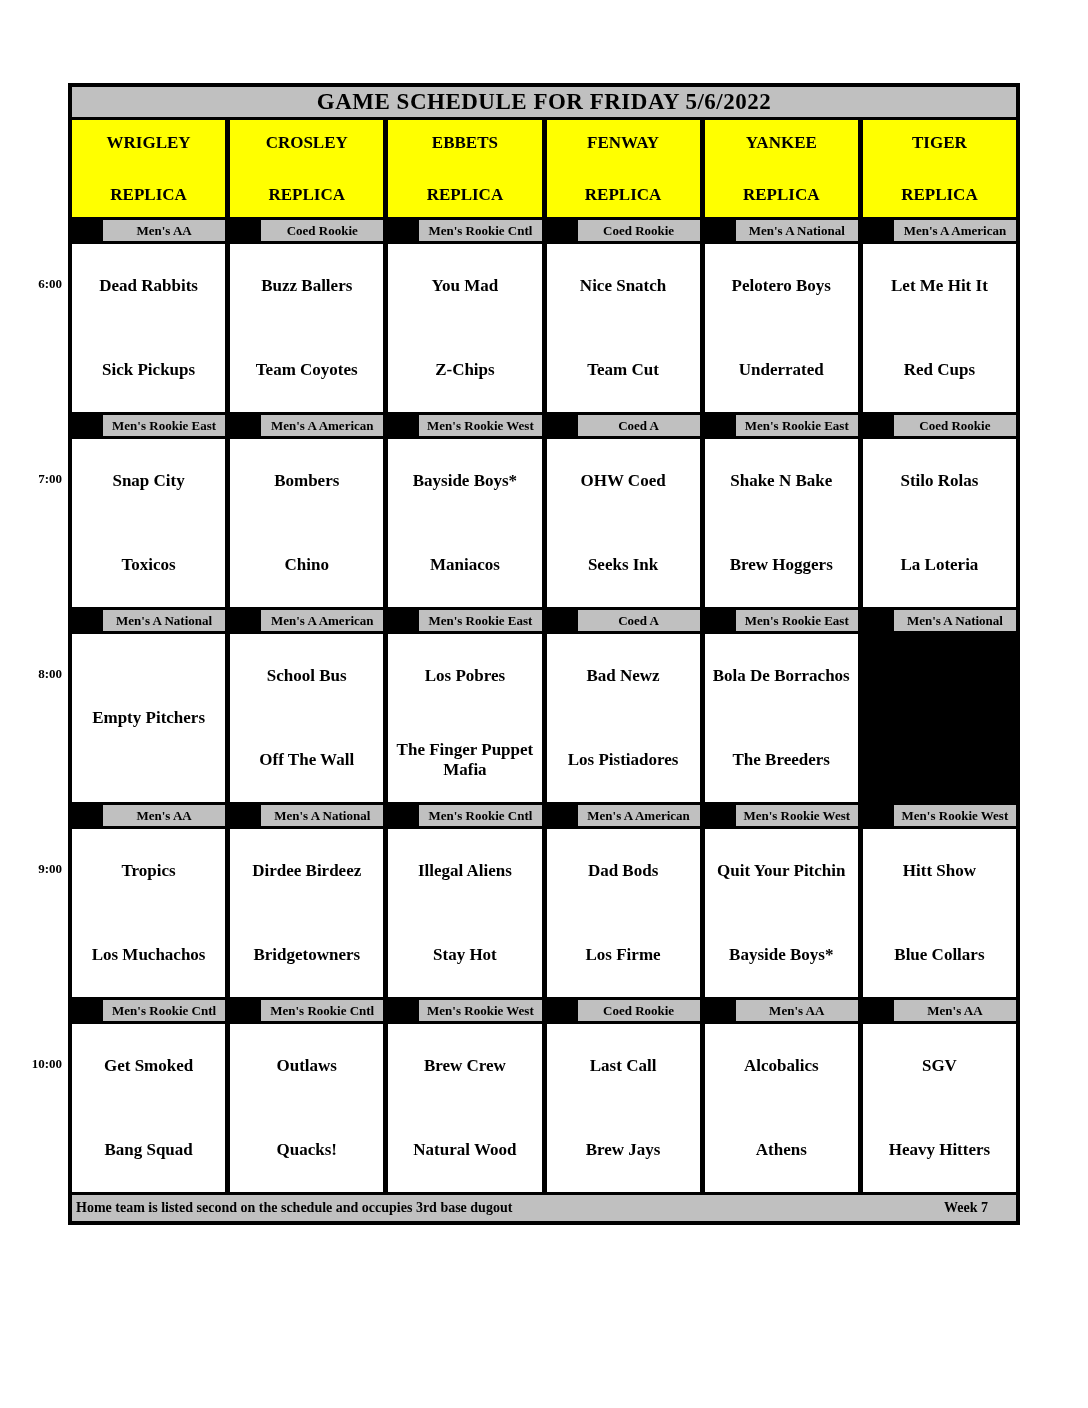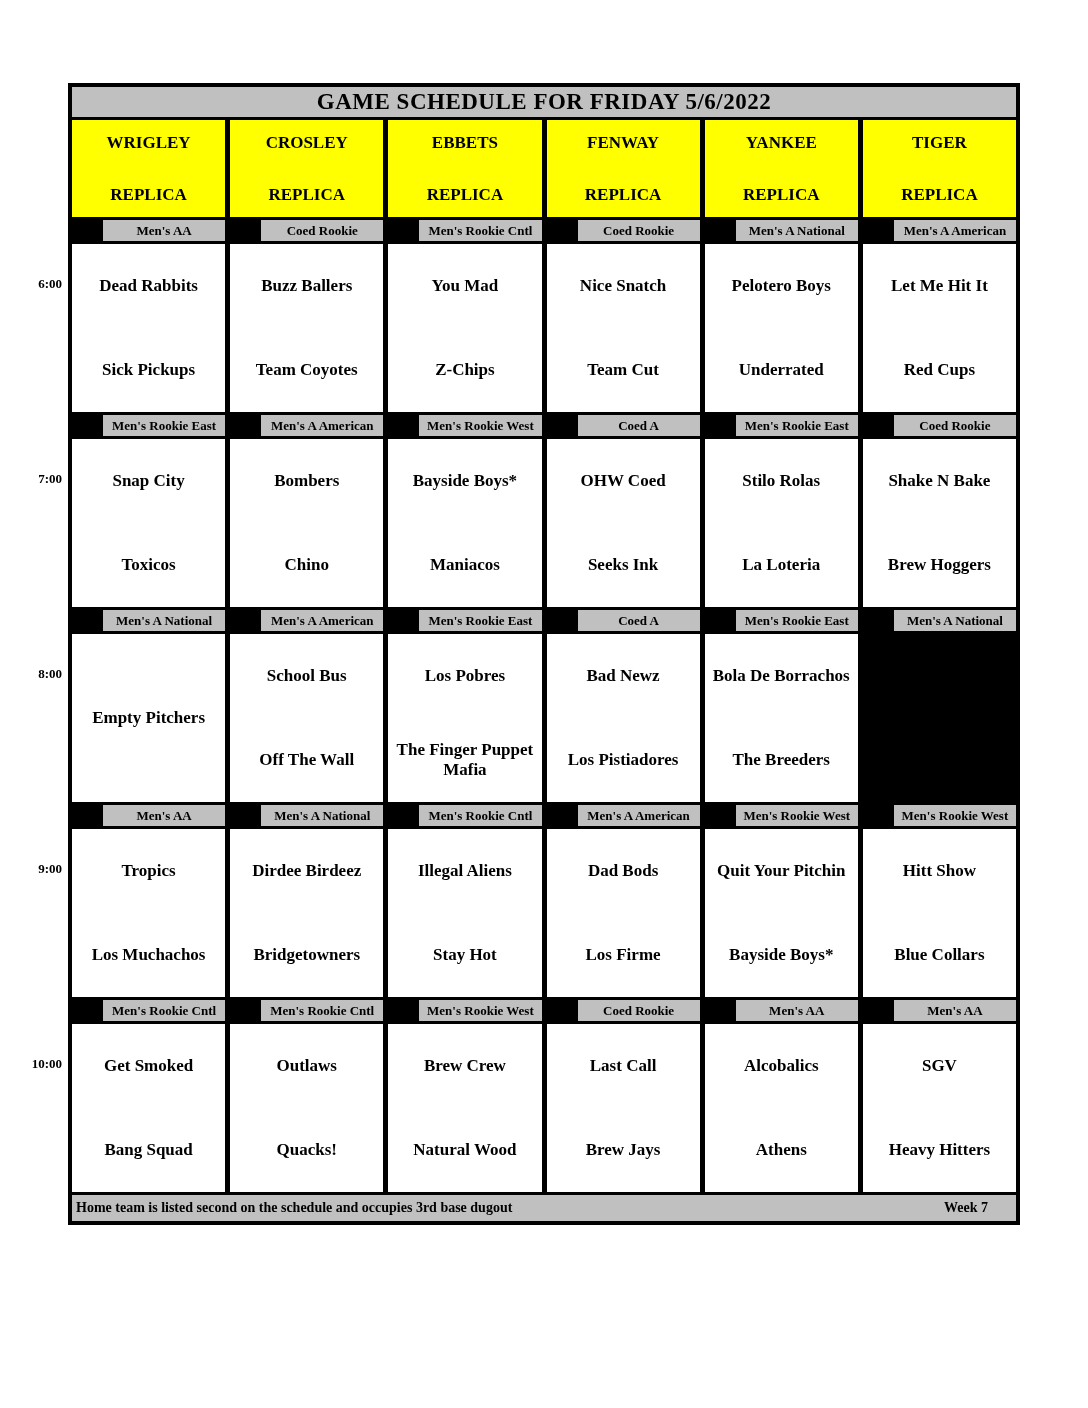--- a/index.html
+++ b/index.html
@@ -243,27 +243,27 @@
     <div class="team away">Bayside Boys*</div>
     <div class="team home">Maniacos</div>
   </div>
 
   <div class="game-cell">
     <div class="team away">OHW Coed</div>
     <div class="team home">Seeks Ink</div>
   </div>
 
   <div class="game-cell">
+    <div class="team away">Shake N Bake</div>
+    <div class="team home">Brew Hoggers</div>
+  </div>
+
+  <div class="game-cell">
     <div class="team away">Stilo Rolas</div>
     <div class="team home">La Loteria</div>
-  </div>
-
-  <div class="game-cell">
-    <div class="team away">Shake N Bake</div>
-    <div class="team home">Brew Hoggers</div>
   </div>
 </div>
   </div>
 
   <div class="slot">
     <div class="league-row">
   <div class="league-cell">Men's A National</div>
 
   <div class="league-cell">Men's A American</div>
 

